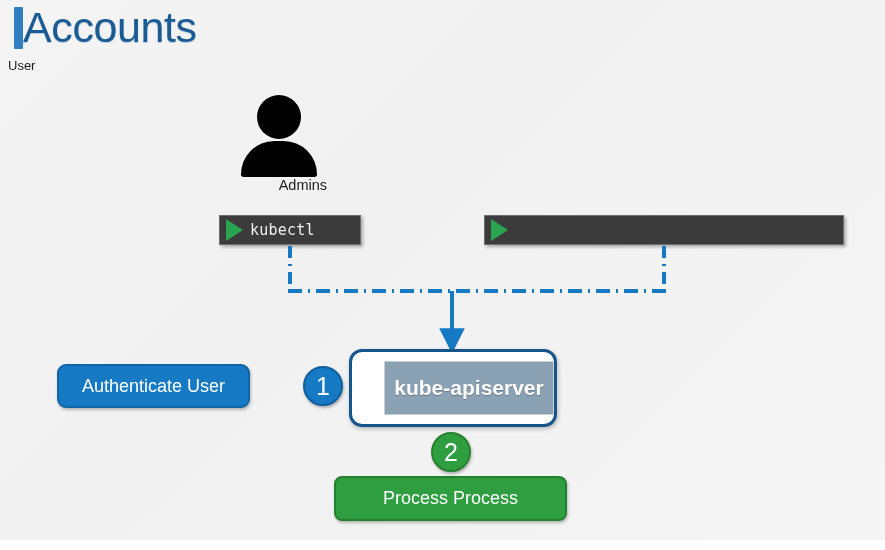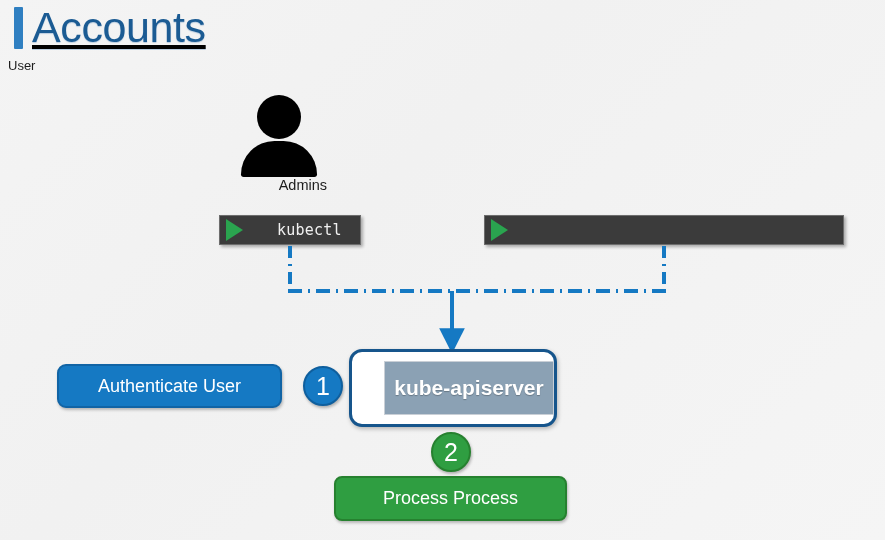--- a/index.html
+++ b/index.html
@@ -20,22 +20,20 @@
     overflow: hidden;
   }
 
   
   #title-wrap {
     position: absolute;
     left: 14px;
     top: 6px;
     display: flex;
     align-items: center;
-    gap: 9px;
-    text-decoration: underline;
   }
   #title-bar {
     width: 9px;
     height: 42px;
     background: #2f7fc1;
     border-radius: 1px;
   }
   #title-text {
     font-size: 43px;
     font-weight: 400;
@@ -119,38 +117,38 @@
   }
   .terminal .cmd {
     font-family: "DejaVu Sans Mono", "Liberation Mono", monospace;
     font-size: 15px;
     color: #f0f0f0;
     white-space: nowrap;
     padding-right: 8px;
     letter-spacing: 0.2px;
   }
 
-  #terminal-kubectl { left: 219px; top: 215px; width: 142px; gap: 27px; }
+  #terminal-kubectl { left: 219px; top: 215px; width: 142px; }
   #terminal-curl    { left: 484px; top: 215px; width: 360px; }
 
   
   #connectors {
     position: absolute;
     left: 0; top: 0;
     width: 885px;
     height: 540px;
     pointer-events: none;
   }
 
   
   #authenticate-user {
     position: absolute;
     left: 57px;
     top: 364px;
-    width: 225px;
+    width: 193px;
     height: 44px;
     background: #1579c3;
     border: 2px solid #1164a5;
     border-radius: 9px;
     display: flex;
     align-items: center;
     justify-content: center;
     color: #ffffff;
     font-size: 18px;
     box-shadow: 1px 2px 3px rgba(0,0,0,0.25);

